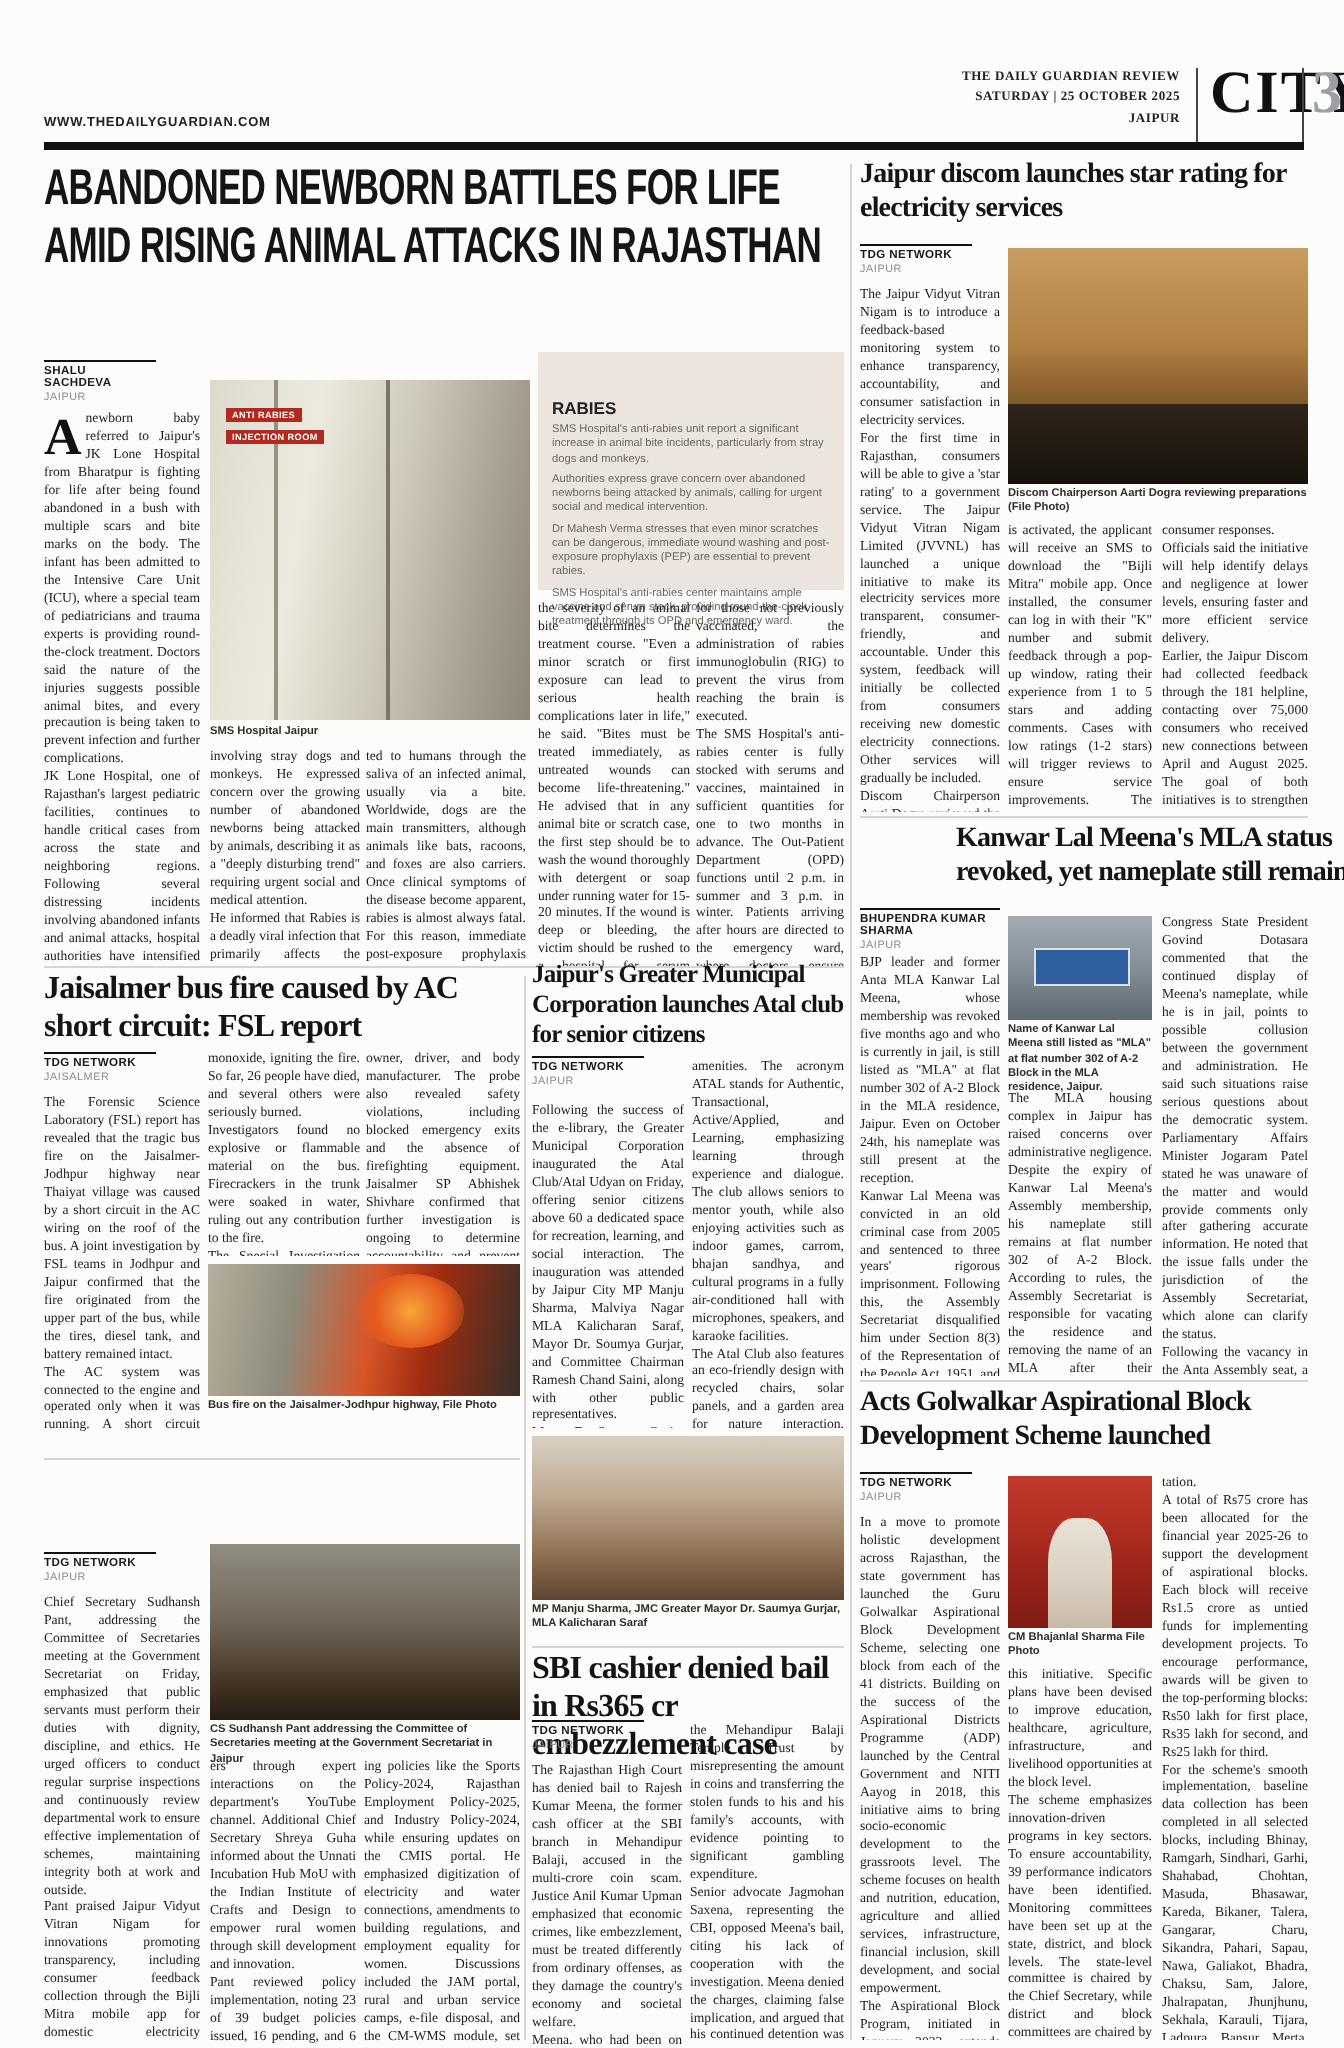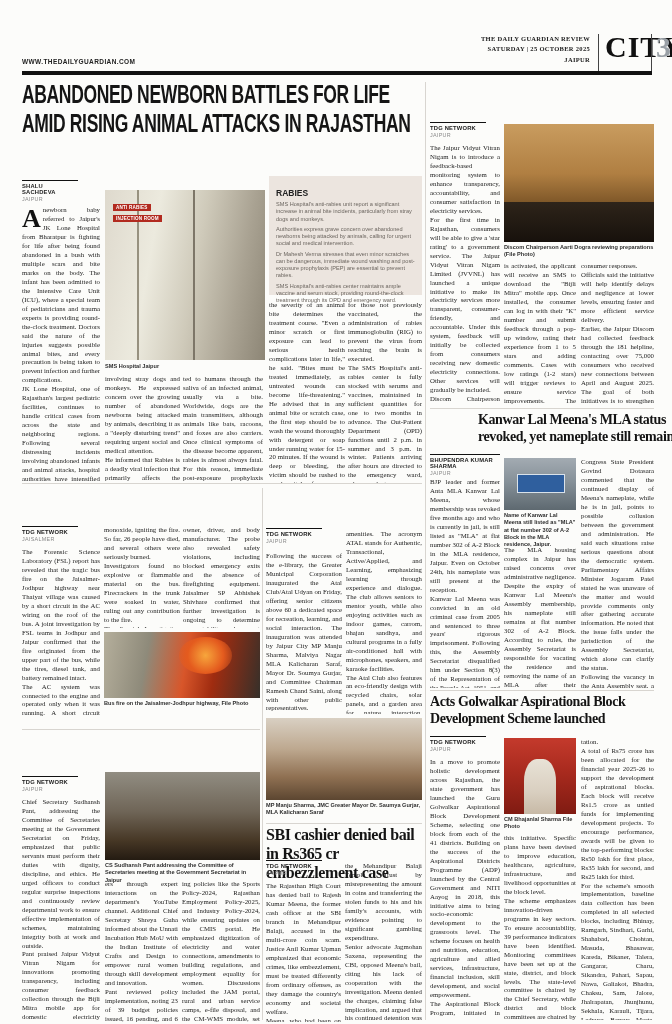--- a/index.html
+++ b/index.html
@@ -24,21 +24,21 @@
   .byline{border-top:1.5px solid #111;width:56px;padding-top:2px;}
   .by-name{font:bold 5.8px "Liberation Sans",sans-serif;color:#1a1a1a;letter-spacing:.2px;}
   .by-loc{font:5.4px "Liberation Sans",sans-serif;color:#8a8a8a;letter-spacing:.3px;margin-top:1px;}
   
   .col{font:6.8px/1.32 "Liberation Serif",serif;text-align:justify;color:#1c1c1c;
        white-space:pre-line;overflow:hidden;}
   .dropcap{float:left;font:bold 26px/0.82 "Liberation Serif",serif;padding:2px 2px 0 0;color:#111;}
   
   .cap{font:bold 5.6px/1.3 "Liberation Sans",sans-serif;color:#2e2e2e;}
   
-  .rabies-box{background:#ece5df;padding:12px 7px;box-sizing:border-box;}
+  .rabies-box{background:#ece5df;padding:23px 7px;box-sizing:border-box;}
   .rb-title{font:bold 8.5px "Liberation Sans",sans-serif;color:#222;margin-bottom:3px;}
   .rb-p{font:5.6px/1.3 "Liberation Sans",sans-serif;color:#6b655f;margin:0 0 3px 0;text-align:left;}
   
   .photo{overflow:hidden;position:absolute;}
   .ph-hospital{background:linear-gradient(100deg,#ded9cd 0%,#eceade 30%,#cfcaba 55%,#a9a292 80%,#8d8676 100%);}
   .ph-hospital .frame{position:absolute;left:55%;top:0;width:2px;height:100%;background:#7d7668;}
   .ph-hospital .frame2{position:absolute;left:20%;top:0;width:2px;height:100%;background:#97917f;}
   .sign{position:absolute;background:#b22a1f;color:#fff;font:bold 4.6px "Liberation Sans",sans-serif;
         padding:1px 3px;letter-spacing:.2px;}
   .ph-discom{background:linear-gradient(180deg,#c99c5f 0%,#b07f42 42%,#7c5527 68%,#3c2d1c 100%);}
@@ -107,20 +107,21 @@
       <p class="rb-p">SMS Hospital's anti-rabies center maintains ample vaccine and serum stock, providing round-the-clock treatment through its OPD and emergency ward.</p>
     </div>
     <div class="abs col" style="left:247px;top:221px;width:76px;height:182px;">the severity of an animal bite determines the treatment course. "Even a minor scratch or first exposure can lead to serious health complications later in life," he said. "Bites must be treated immediately, as untreated wounds can become life-threatening." He advised that in any animal bite or scratch case, the first step should be to wash the wound thoroughly with detergent or soap under running water for 15-20 minutes. If the wound is deep or bleeding, the victim should be rushed to a hospital for serum administration after an allergy test.
 He explained that followed by a course of the rabies vaccine if necessary</div>
     <div class="abs col" style="left:326px;top:221px;width:74px;height:182px;">for those not previously vaccinated, the administration of rabies immunoglobulin (RIG) to prevent the virus from reaching the brain is executed.
 The SMS Hospital's anti-rabies center is fully stocked with serums and vaccines, maintained in sufficient quantities for one to two months in advance. The Out-Patient Department (OPD) functions until 2 p.m. in summer and 3 p.m. in winter. Patients arriving after hours are directed to the emergency ward, where doctors ensure immediate treatment.
 Authorities urge citizens to report abandoned infants promptly and seek medical help immediately in any suspected bite case.</div>
   </div>
 
   <div class="abs" style="left:22px;top:486px;width:238px;height:242px;">
+    <div class="abs hl-serif" style="left:0;top:0;width:238px;font-size:16px;line-height:1.17;">Jaisalmer bus fire caused by AC short circuit: FSL report</div>
     <div class="abs byline" style="left:0;top:40px;">
       <div class="by-name">TDG NETWORK</div>
       <div class="by-loc">JAISALMER</div>
     </div>
     <div class="abs col" style="left:0;top:62px;width:78px;height:168px;">The Forensic Science Laboratory (FSL) report has revealed that the tragic bus fire on the Jaisalmer-Jodhpur highway near Thaiyat village was caused by a short circuit in the AC wiring on the roof of the bus. A joint investigation by FSL teams in Jodhpur and Jaipur confirmed that the fire originated from the upper part of the bus, while the tires, diesel tank, and battery remained intact.
 The AC system was connected to the engine and operated only when it was running. A short circuit caused sparks, producing smoke filled with carbon monoxide. Passengers, attempting to escape, broke windows, which combined oxygen with the carbon</div>
     <div class="abs col" style="left:82px;top:40px;width:76px;height:102px;">monoxide, igniting the fire. So far, 26 people have died, and several others were seriously burned.
 Investigators found no explosive or flammable material on the bus. Firecrackers in the trunk were soaked in water, ruling out any contribution to the fire.
 The Special Investigation Team (SIT) has arrested three individuals: the bus</div>
     <div class="abs col" style="left:161px;top:40px;width:77px;height:102px;">owner, driver, and body manufacturer. The probe also revealed safety violations, including blocked emergency exits and the absence of firefighting equipment. Jaisalmer SP Abhishek Shivhare confirmed that further investigation is ongoing to determine accountability and prevent such tragedies in the future.</div>
@@ -138,20 +139,21 @@
     <div class="abs col" style="left:0;top:66px;width:78px;height:224px;">Chief Secretary Sudhansh Pant, addressing the Committee of Secretaries meeting at the Government Secretariat on Friday, emphasized that public servants must perform their duties with dignity, discipline, and ethics. He urged officers to conduct regular surprise inspections and continuously review departmental work to ensure effective implementation of schemes, maintaining integrity both at work and outside.
 Pant praised Jaipur Vidyut Vitran Nigam for innovations promoting transparency, including consumer feedback collection through the Bijli Mitra mobile app for domestic electricity connections. Secretary of Agriculture Rajan Vishal highlighted the Krishi Gyan Dhara 2.0 program, educating farm-</div>
     <div class="photo ph-committee" style="left:83px;top:40px;width:155px;height:88px;"></div>
     <div class="abs cap" style="left:83px;top:130px;width:155px;">CS Sudhansh Pant addressing the Committee of Secretaries meeting at the Government Secretariat in Jaipur</div>
     <div class="abs col" style="left:83px;top:148px;width:73px;height:142px;">ers through expert interactions on the department's YouTube channel. Additional Chief Secretary Shreya Guha informed about the Unnati Incubation Hub MoU with the Indian Institute of Crafts and Design to empower rural women through skill development and innovation.
 Pant reviewed policy implementation, noting 23 of 39 budget policies issued, 16 pending, and 6 of 14 Acts implemented, directing officers to expedite remain-</div>
     <div class="abs col" style="left:160px;top:148px;width:78px;height:142px;">ing policies like the Sports Policy-2024, Rajasthan Employment Policy-2025, and Industry Policy-2024, while ensuring updates on the CMIS portal. He emphasized digitization of electricity and water connections, amendments to building regulations, and employment equality for women. Discussions included the JAM portal, rural and urban service camps, e-file disposal, and the CM-WMS module, set to go live on December 1.</div>
   </div>
 
   <div class="abs" style="left:266px;top:480px;width:156px;height:342px;">
+    <div class="abs hl-serif" style="left:0;top:0;width:156px;font-size:12.5px;line-height:1.18;">Jaipur's Greater Municipal Corporation launches Atal club for senior citizens</div>
     <div class="abs byline" style="left:0;top:48px;">
       <div class="by-name">TDG NETWORK</div>
       <div class="by-loc">JAIPUR</div>
     </div>
     <div class="abs col" style="left:0;top:72px;width:76px;height:162px;">Following the success of the e-library, the Greater Municipal Corporation inaugurated the Atal Club/Atal Udyan on Friday, offering senior citizens above 60 a dedicated space for recreation, learning, and social interaction. The inauguration was attended by Jaipur City MP Manju Sharma, Malviya Nagar MLA Kalicharan Saraf, Mayor Dr. Soumya Gurjar, and Committee Chairman Ramesh Chand Saini, along with other public representatives.
 Mayor Dr. Soumya Gurjar highlighted that Rajasthan's first senior citizen club provides all essential</div>
     <div class="abs col" style="left:80px;top:50px;width:76px;height:184px;">amenities. The acronym ATAL stands for Authentic, Transactional, Active/Applied, and Learning, emphasizing learning through experience and dialogue. The club allows seniors to mentor youth, while also enjoying activities such as indoor games, carrom, bhajan sandhya, and cultural programs in a fully air-conditioned hall with microphones, speakers, and karaoke facilities.
 The Atal Club also features an eco-friendly design with recycled chairs, solar panels, and a garden area for nature interaction. Additionally, an Android TV is installed, and artistic paintings enhance the ambiance.</div>
     <div class="photo ph-atal" style="left:0;top:238px;width:156px;height:82px;"></div>
     <div class="abs cap" style="left:0;top:322px;width:156px;">MP Manju Sharma, JMC Greater Mayor Dr. Saumya Gurjar, MLA Kalicharan Saraf</div>
@@ -163,20 +165,21 @@
       <div class="by-name">TDG NETWORK</div>
       <div class="by-loc">JAIPUR</div>
     </div>
     <div class="abs col" style="left:0;top:56px;width:75px;height:140px;">The Rajasthan High Court has denied bail to Rajesh Kumar Meena, the former cash officer at the SBI branch in Mehandipur Balaji, accused in the multi-crore coin scam. Justice Anil Kumar Upman emphasized that economic crimes, like embezzlement, must be treated differently from ordinary offenses, as they damage the country's economy and societal welfare.
 Meena, who had been on the run for four years, was arrested by the CBI in April 2025. He allegedly embezzled donations meant for</div>
     <div class="abs col" style="left:79px;top:36px;width:77px;height:160px;">the Mehandipur Balaji Temple Trust by misrepresenting the amount in coins and transferring the stolen funds to his and his family's accounts, with evidence pointing to significant gambling expenditure.
 Senior advocate Jagmohan Saxena, representing the CBI, opposed Meena's bail, citing his lack of cooperation with the investigation. Meena denied the charges, claiming false implication, and argued that his continued detention was unnecessary. The case involves misappropriation of Rs36.2 million, with an ongoing investigation into the total Rs365 crore scam.</div>
   </div>
 
   <div class="abs" style="left:430px;top:80px;width:224px;height:328px;">
+    <div class="abs hl-serif" style="left:0;top:0;width:224px;font-size:14px;line-height:1.2;">Jaipur discom launches star rating for electricity services</div>
     <div class="abs byline" style="left:0;top:42px;">
       <div class="by-name">TDG NETWORK</div>
       <div class="by-loc">JAIPUR</div>
     </div>
     <div class="abs col" style="left:0;top:64px;width:70px;height:262px;">The Jaipur Vidyut Vitran Nigam is to introduce a feedback-based monitoring system to enhance transparency, accountability, and consumer satisfaction in electricity services.
 For the first time in Rajasthan, consumers will be able to give a 'star rating' to a government service. The Jaipur Vidyut Vitran Nigam Limited (JVVNL) has launched a unique initiative to make its electricity services more transparent, consumer-friendly, and accountable. Under this system, feedback will initially be collected from consumers receiving new domestic electricity connections. Other services will gradually be included.
 Discom Chairperson Aarti Dogra reviewed the preparations with zonal and superintendent engineers and directed that the new feedback mechanism be implemented from Monday. It will apply to all domestic connections issued after October 1.
 After a new connection</div>
     <div class="photo ph-discom" style="left:74px;top:44px;width:150px;height:118px;">
       <div class="tbl"></div>

